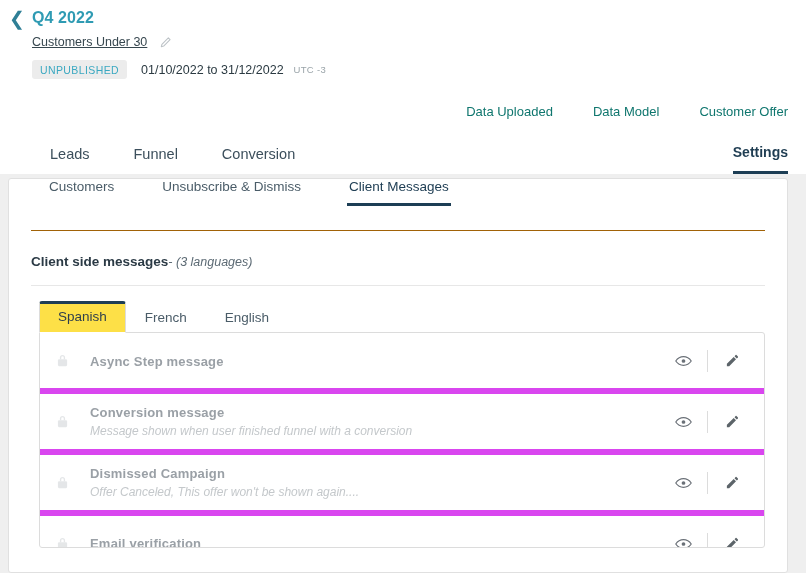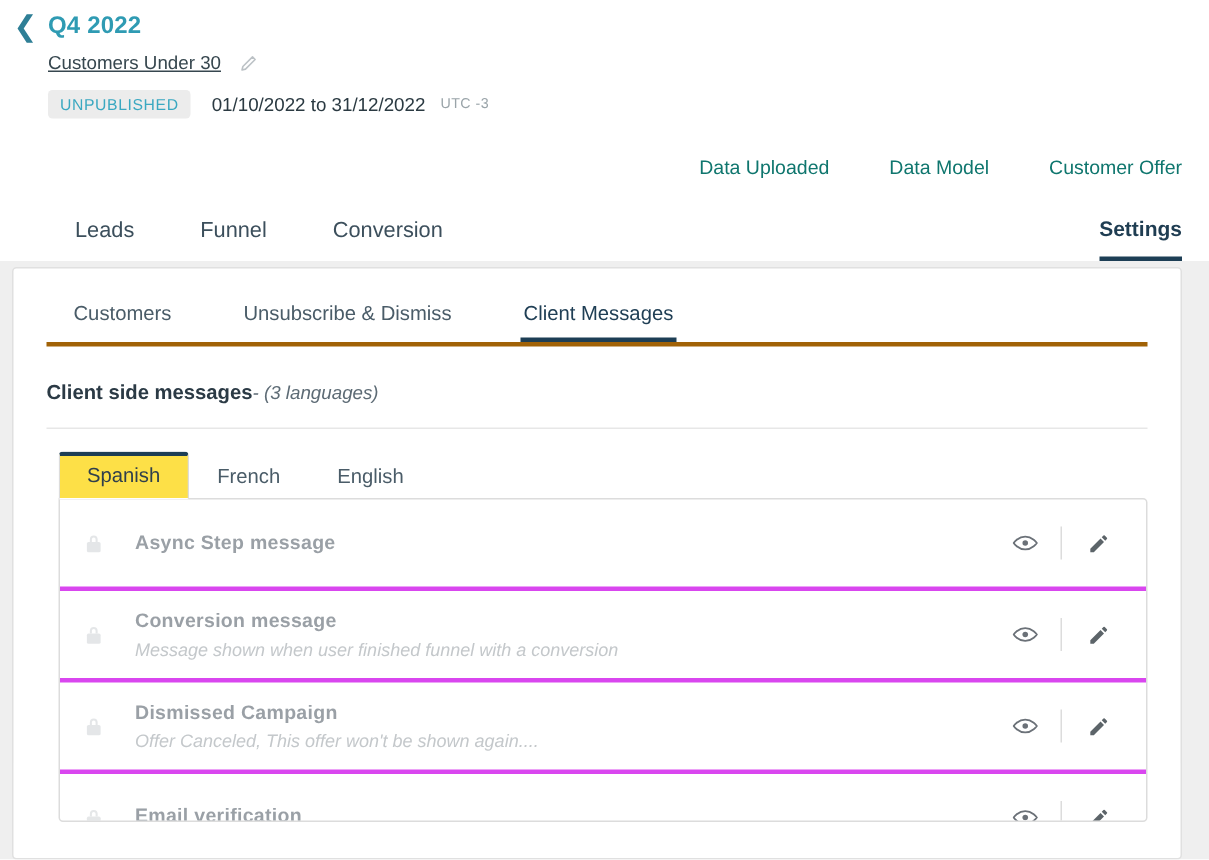--- a/index.html
+++ b/index.html
@@ -229,23 +229,23 @@
     border-radius: 3px;
     height: 100%;
     padding: 0 22px;
     overflow: hidden;
     position: relative;
   }
 
   
   .subtabs {
     display: flex;
-    align-items: flex-end;
+    align-items: flex-start;
     height: 52px;
-    border-bottom: 3px solid #a16207;
+    border-bottom: 1px solid #a16207;
     padding-left: 16px;
   }
   .subtab {
     color: #4a5c68;
     font-size: 13.5px;
     padding: 0 2px 12px 2px;
     margin-right: 44px;
     cursor: pointer;
   }
   .subtab.active {
@@ -315,21 +315,21 @@
     margin: 0 0 0 8px;
     background: #ffffff;
     height: 216px;
     overflow: hidden;
   }
   .msg-row {
     display: flex;
     align-items: center;
     height: 61px;
     padding: 0 16px 0 14px;
-    border-bottom: 3px solid #d946ef;
+    border-bottom: 6px solid #d946ef;
   }
   .lock-icon {
     width: 16px;
     flex: 0 0 16px;
     display: flex;
     align-items: center;
     justify-content: center;
     opacity: 0.55;
   }
   .msg-text {

